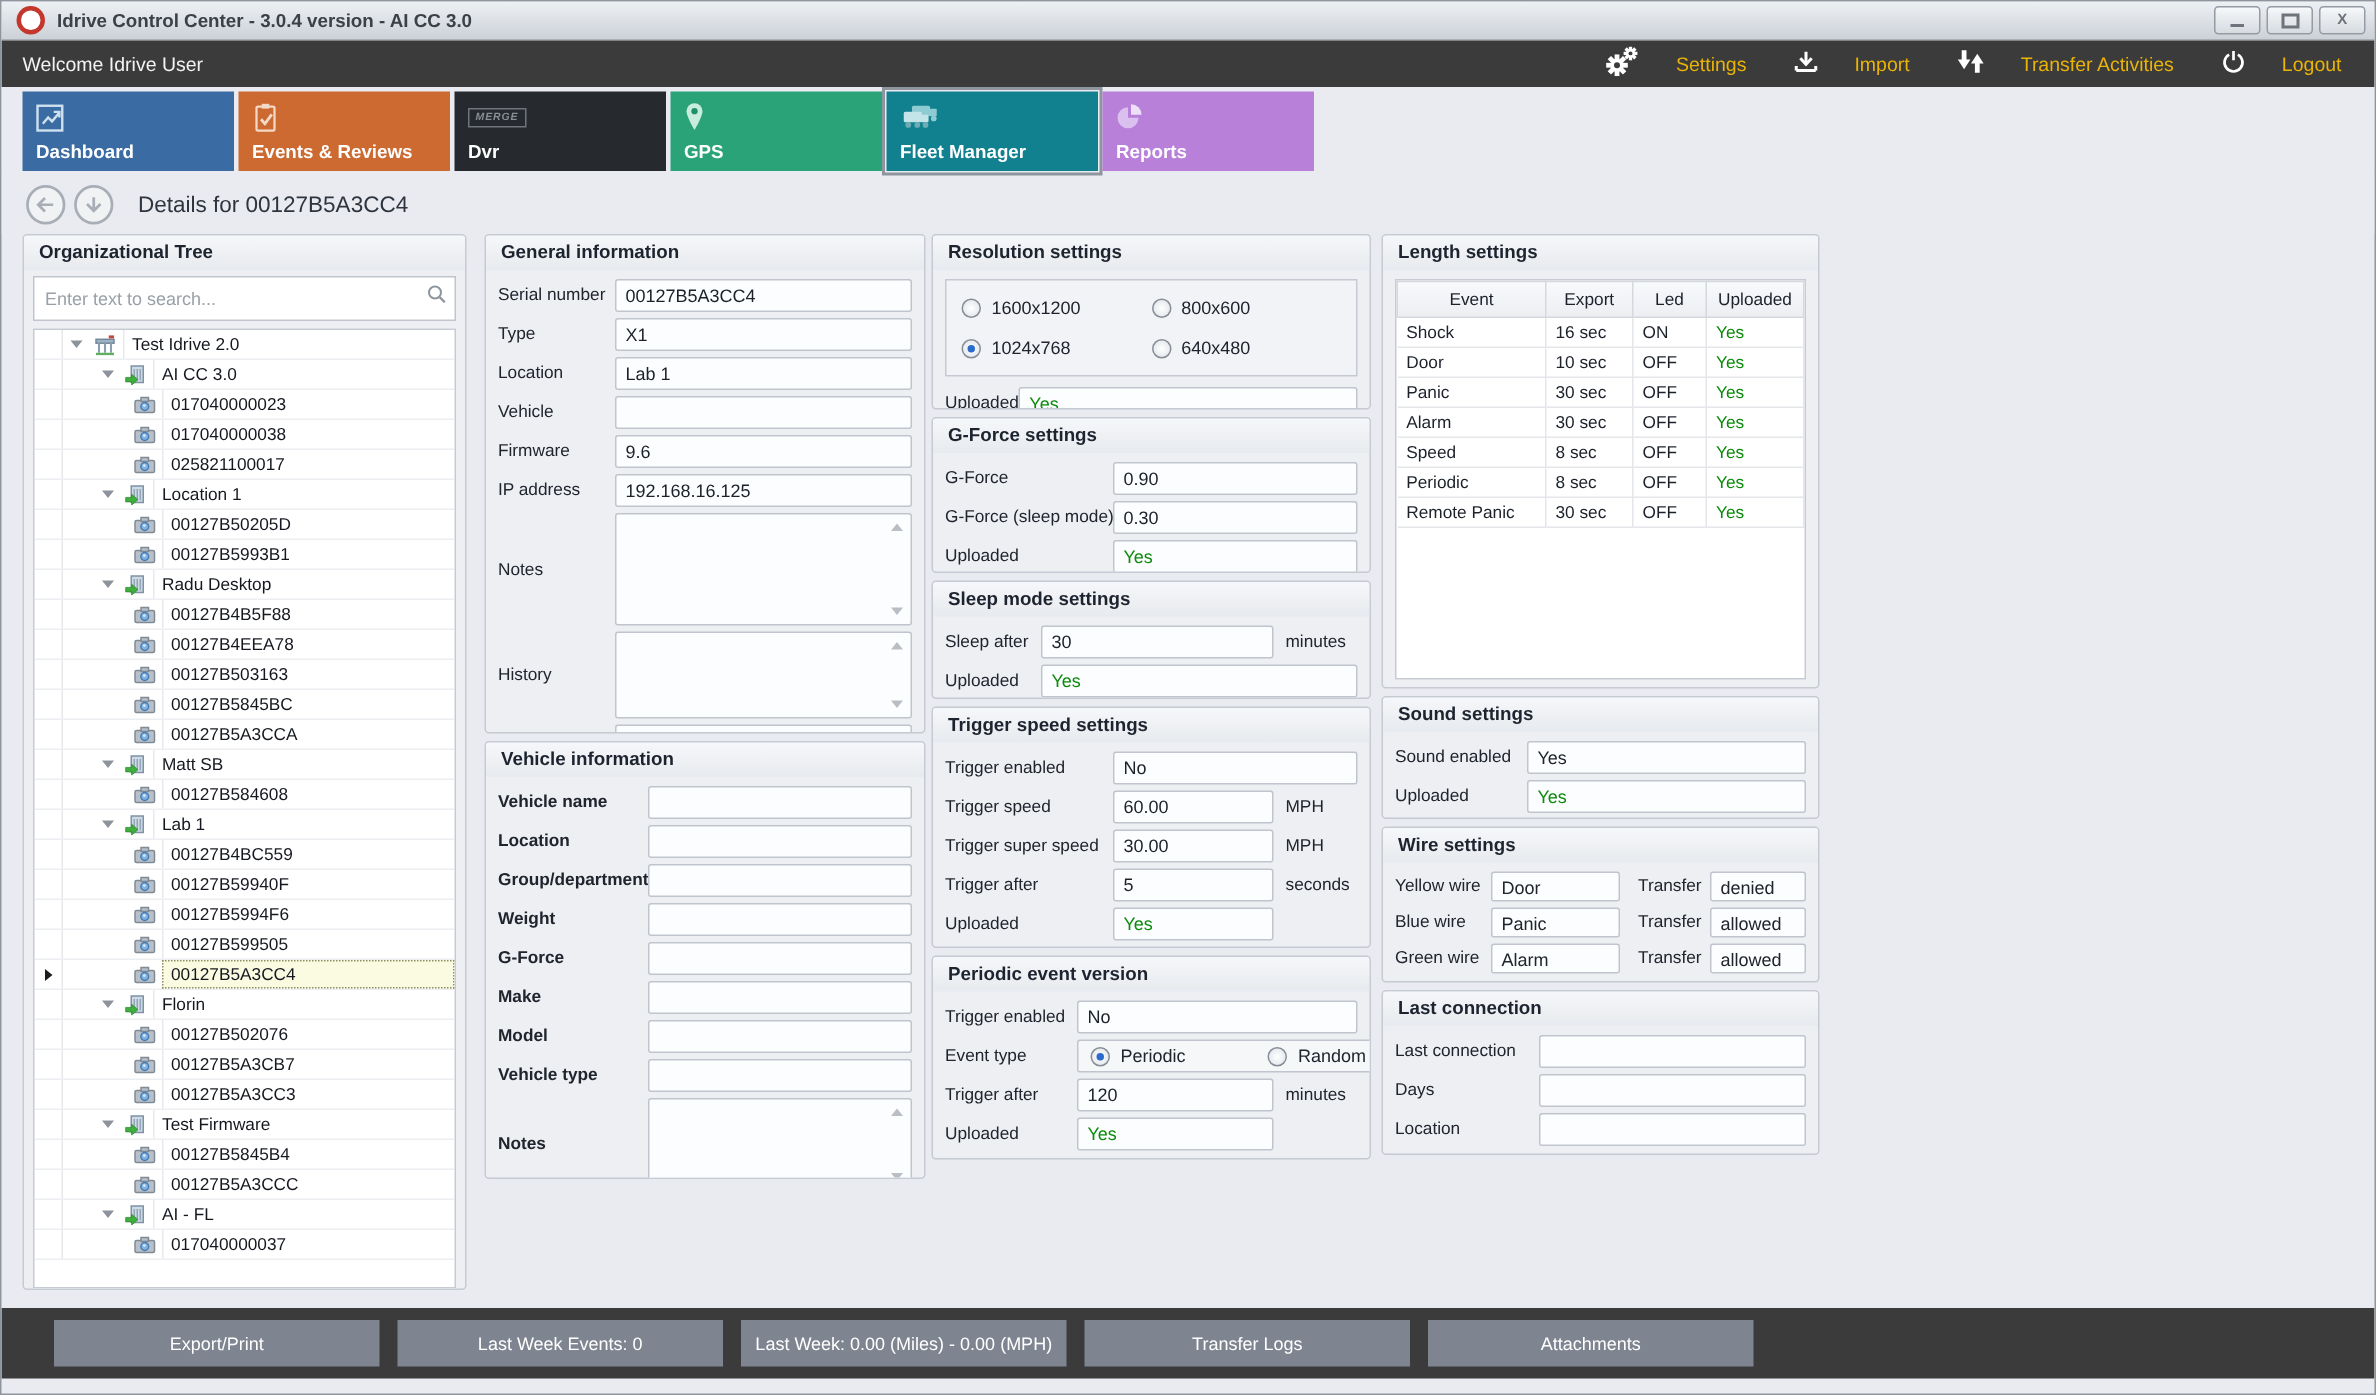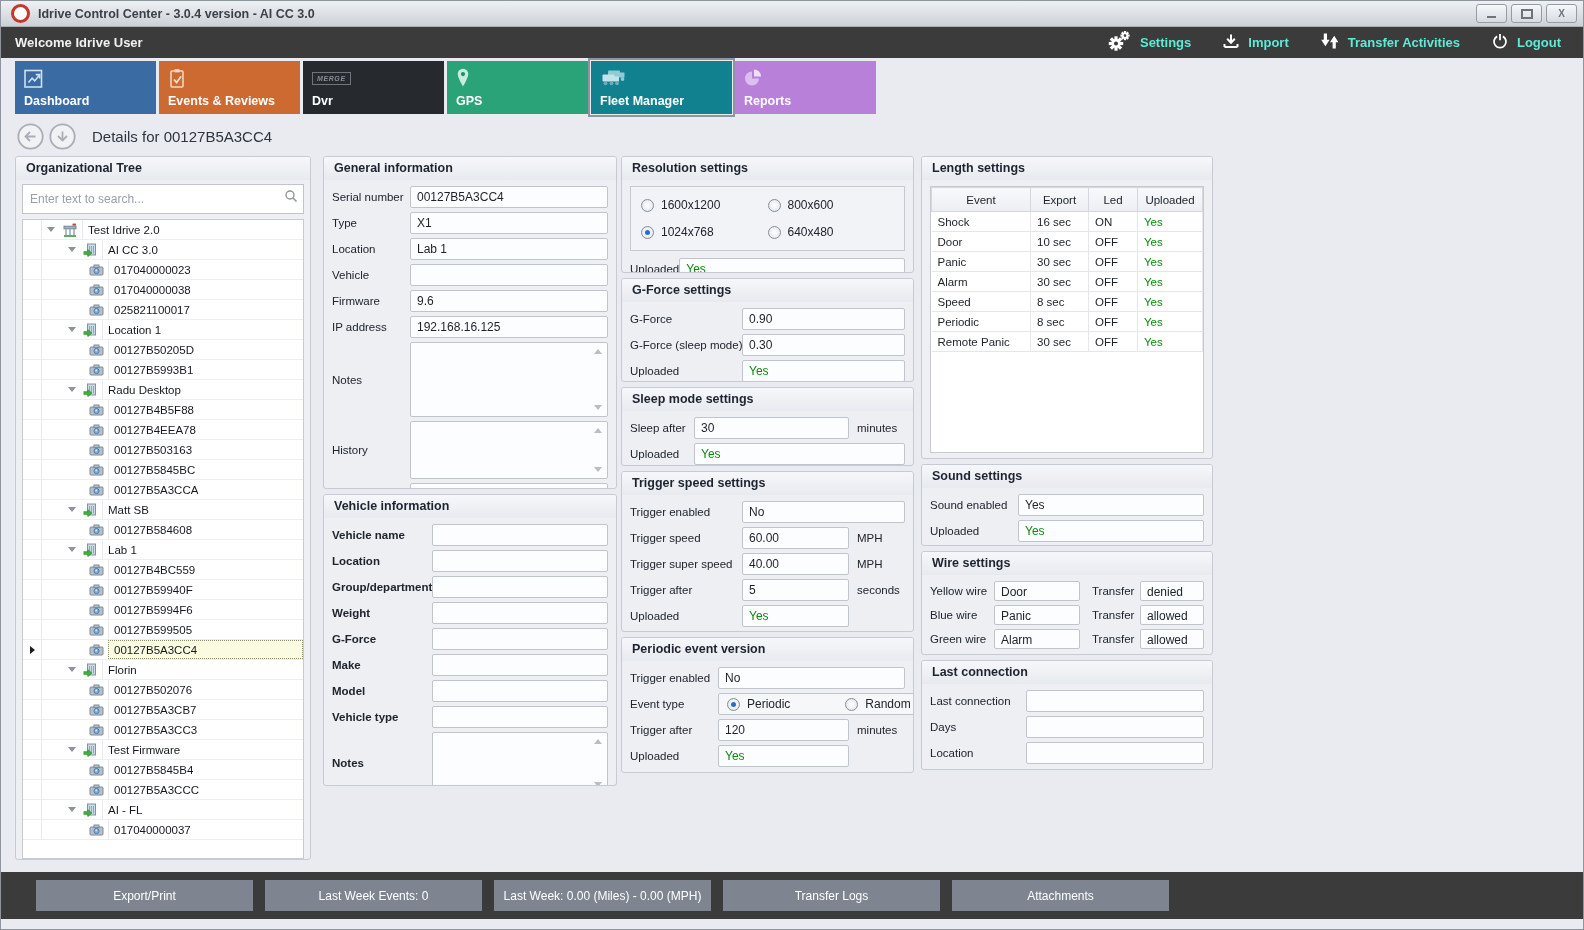--- a/index.html
+++ b/index.html
@@ -7,23 +7,23 @@
   
   .titlebar{height:25px;background:linear-gradient(#eef1f4,#ccd1d7);display:flex;align-items:center;padding:0 6px;border-bottom:1px solid #aab0b8;}
   .app-icon{width:13px;height:13px;border:3px solid #c3372c;border-radius:50%;background:#fff;flex:none;margin-left:4px;}
   .win-title{font-size:12.5px;font-weight:700;color:#3c4148;margin-left:8px;}
   .win-ctrls{margin-left:auto;display:flex;gap:4px;}
   .wbtn{width:29px;height:17px;border:1px solid #969ca5;border-radius:3px;background:linear-gradient(#f6f8fa,#d7dbe0);display:flex;align-items:center;justify-content:center;cursor:pointer;}
   .glyph-min{width:9px;height:2px;background:#6e737c;margin-top:7px;}
   .glyph-max{width:8px;height:6px;border:2px solid #6e737c;}
   .glyph-close{font-size:10px;font-weight:700;color:#6e737c;line-height:1;}
   
-  .toolbar{height:31px;background:#3b3b3b;display:flex;align-items:center;color:#f2f2f2;padding:0 14px;font-size:13px;font-weight:bold;}
+  .toolbar{height:31px;background:#3b3b3b;display:flex;align-items:center;color:#f2f2f2;padding:0 14px;font-size:13px;}
   .tb-actions{margin-left:auto;display:flex;gap:32px;margin-right:8px;}
-  .tb-act{display:flex;align-items:center;gap:9px;cursor:pointer;color:#5eead4;}
+  .tb-act{display:flex;align-items:center;gap:24px;cursor:pointer;color:#eab308;}
   
   .tabs-row{height:59px;background:#e9ebf0;display:flex;gap:3px;padding:3px 0 0 14px;box-sizing:border-box;}
   .tab{width:141px;height:53px;position:relative;color:#fff;cursor:pointer;flex:none;}
   .tab.sel{outline:2px solid #8f959e;outline-offset:1px;}
   .tab-ic{position:absolute;top:6px;left:9px;height:22px;display:flex;align-items:center;}
   .tab-lb{position:absolute;bottom:6px;left:9px;font-weight:700;font-size:12.5px;white-space:nowrap;}
   .dvr-logo{border:1px solid #70757c;color:#888e96;font-size:7px;font-weight:700;font-style:italic;padding:2px 4px;letter-spacing:.6px;}
   
   .details-row{height:39px;display:flex;align-items:center;padding-left:16px;gap:5px;background:#e9ebf0;}
   .circ{width:27px;height:27px;cursor:pointer;flex:none;}
@@ -879,21 +879,21 @@
               <div class="flabel">Trigger enabled</div>
               <div class="fbox">No</div>
             </div>
             <div class="frow">
               <div class="flabel">Trigger speed</div>
               <div class="fbox">60.00</div>
               <div class="funit">MPH</div>
             </div>
             <div class="frow">
               <div class="flabel">Trigger super speed</div>
-              <div class="fbox">40.00</div>
+              <div class="fbox">30.00</div>
               <div class="funit">MPH</div>
             </div>
             <div class="frow">
               <div class="flabel">Trigger after</div>
               <div class="fbox">5</div>
               <div class="funit">seconds</div>
             </div>
             <div class="frow">
               <div class="flabel">Uploaded</div>
               <div class="fbox green">Yes</div>

